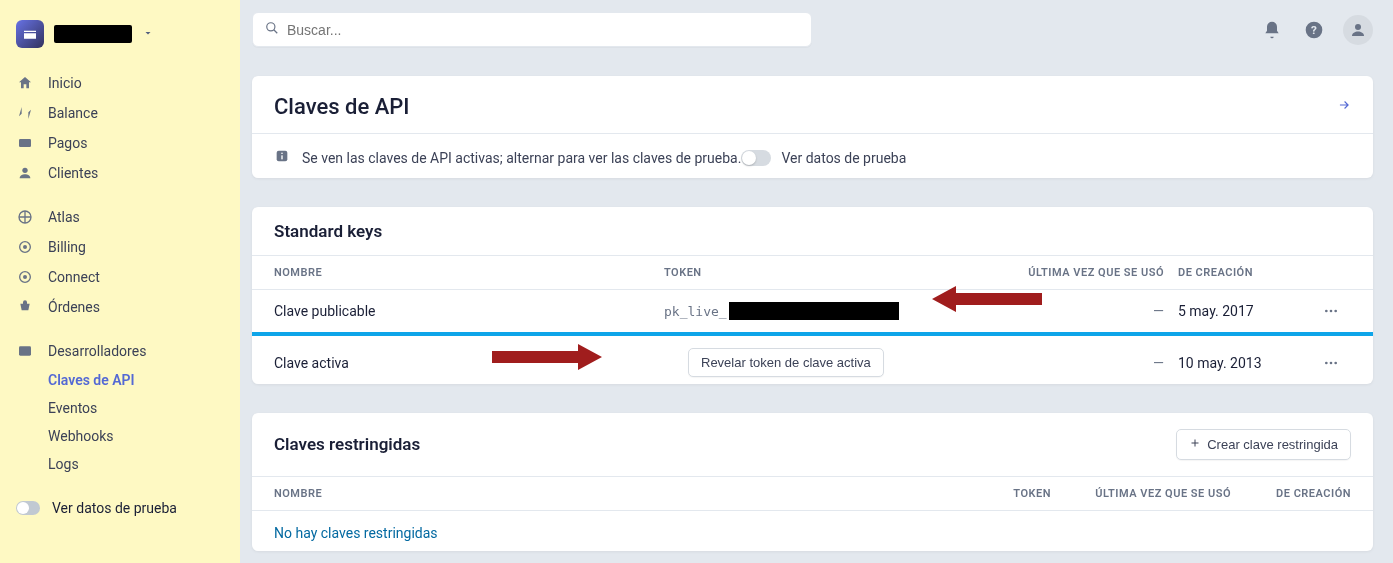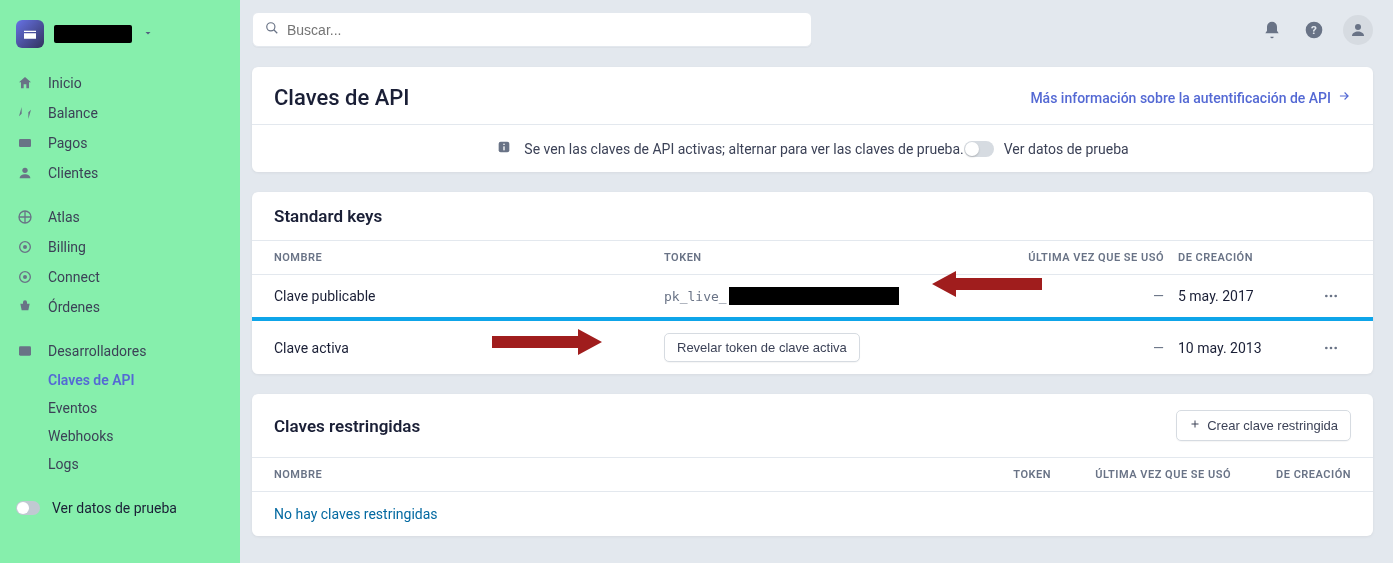--- a/index.html
+++ b/index.html
@@ -1,67 +1,67 @@
 <!DOCTYPE html>
 <html><head>
 <meta charset="utf-8">
 <style>
 * { box-sizing: border-box; margin: 0; padding: 0; }
 body { font-family: -apple-system, BlinkMacSystemFont, "Segoe UI", Roboto, sans-serif; background: #e3e8ee; color: #1a1f36; font-size: 14px; width: 1393px; height: 563px; overflow: hidden; }
 .app { display: flex; height: 100%; }
 
 
-.sidebar { width: 240px; background: #86efac; padding: 12px 0; display: flex; flex-direction: column; }
+.sidebar { width: 240px; background: #fef9c3; padding: 12px 0; display: flex; flex-direction: column; }
 .brand { display: flex; align-items: center; padding: 8px 16px 20px 16px; gap: 10px; }
 .brand-logo { width: 28px; height: 28px; background: linear-gradient(135deg, #6772e5, #32325d); border-radius: 6px; display: flex; align-items: center; justify-content: center; }
 .brand-logo svg { width: 16px; height: 16px; }
 .brand-name { flex: 1; height: 18px; background: #000; border-radius: 2px; max-width: 78px;}
 .brand-caret { color: #525f7f; }
 
 .nav-item { display: flex; align-items: center; gap: 14px; padding: 6px 16px; color: #3c4257; cursor: pointer; }
 .nav-item .nav-ico { width: 18px; height: 18px; display: flex; align-items: center; justify-content: center; color: #697386; }
 .nav-sub { padding: 6px 16px 6px 48px; color: #3c4257; cursor: pointer; }
 .nav-sub.active { color: #5469d4; font-weight: 600; }
 .nav-gap { height: 14px; }
 .nav-toggle-row { display: flex; align-items: center; gap: 12px; padding: 8px 16px; }
 .mini-toggle { width: 24px; height: 14px; border-radius: 7px; background: #c1c9d2; position: relative; }
 .mini-toggle::after { content:""; position:absolute; left:1px; top:1px; width:12px; height:12px; background:#fff; border-radius:50%; }
 
 
-.main { flex: 1; display: flex; flex-direction: column; padding: 12px 20px 12px 12px; gap: 20px; }
+.main { flex: 1; display: flex; flex-direction: column; padding: 12px 20px 12px 12px; gap: 29px; }
 .topbar { display: flex; align-items: center; gap: 16px; }
 .search { flex: 0 0 560px; display: flex; align-items: center; background: #fff; border: 1px solid #e3e8ee; border-radius: 6px; padding: 8px 12px; color: #697386; box-shadow: 0 1px 1px rgba(0,0,0,0.03); }
 .search input { border: none; outline: none; flex: 1; font-size: 14px; color: #1a1f36; margin-left: 8px; }
 .top-spacer { flex: 1; }
 .top-ico { width: 26px; height: 26px; color: #697386; display: flex; align-items: center; justify-content: center; cursor: pointer; }
 .avatar { width: 30px; height: 30px; border-radius: 50%; background: #d6dbe1; display:flex;align-items:center;justify-content:center;color:#697386; }
 
 .card { background: #fff; border-radius: 6px; box-shadow: 0 1px 3px rgba(0,0,0,0.06); overflow: hidden; }
 .card-head { display: flex; align-items: center; justify-content: space-between; padding: 18px 22px 14px 22px; }
 .page-title { font-size: 22px; font-weight: 500; color: #1a1f36; }
 .head-link { color: #5469d4; font-weight: 500; display: flex; align-items: center; gap: 6px; cursor: pointer; }
-.notice-bar { border-top: 1px solid #e3e8ee; display: flex; align-items: center; justify-content: center; padding: 14px 22px; }
+.notice-bar { border-top: 1px solid #e3e8ee; display: flex; align-items: center; justify-content: flex-start; padding: 14px 22px; }
 .notice-left { display: flex; align-items: center; gap: 12px; color: #3c4257; }
 .notice-left .info-ico { color: #697386; }
 .toggle-row { display: flex; align-items: center; gap: 10px; color: #3c4257; }
 .toggle { width: 30px; height: 16px; border-radius: 8px; background: #d6dbe1; position: relative; cursor: pointer; }
 .toggle::after { content:""; position:absolute; left:1px; top:1px; width:14px; height:14px; background:#fff; border-radius:50%; box-shadow:0 1px 2px rgba(0,0,0,0.2); }
 
 .section-title { font-size: 17px; font-weight: 600; padding: 14px 22px; }
 .tbl-head { display: flex; border-top: 1px solid #e3e8ee; border-bottom: 1px solid #e3e8ee; padding: 10px 22px; font-size: 11px; letter-spacing: 0.5px; font-weight: 600; color: #697386; }
 .col-name { flex: 0 0 390px; }
 .col-token { flex: 0 0 330px; }
 .col-last { flex: 0 0 170px; text-align: right; }
 .col-created { flex: 1; text-align: left; padding-left: 14px;}
 .col-actions { flex: 0 0 40px; }
 .tbl-row { display: flex; align-items: center; padding: 12px 22px; border-bottom: 4px solid #0ea5e9; position: relative; }
 .tbl-row:last-child { border-bottom: none; }
 .token-box { display: flex; align-items: center; font-family: monospace; font-size: 13px; color: #697386; }
 .token-mask { width: 170px; height: 18px; background: #000; margin-left: 2px;}
-.reveal-btn { border: 1px solid #d6dbe1; background: #fff; border-radius: 5px; padding: 6px 12px; font-size: 13px; color: #3c4257; cursor: pointer; box-shadow: 0 1px 1px rgba(0,0,0,0.04); }
+.reveal-btn { border: 1px solid #d6dbe1; background: #fff; border-radius: 5px; padding: 6px 12px; font-size: 13px; color: #3c4257; cursor: pointer; box-shadow: 0 1px 1px rgba(0,0,0,0.04); margin-left: 24px;}
 .dash { color: #697386; }
 .more-btn { color: #697386; cursor: pointer; display:flex; justify-content:center;}
 
 .arrow { position: absolute; }
 .arrow svg { display: block; }
 
 .restrict-head { display: flex; align-items: center; justify-content: space-between; padding: 16px 22px; }
 .btn-outline { border: 1px solid #d6dbe1; background: #fff; border-radius: 5px; padding: 7px 12px; font-size: 13px; color: #3c4257; cursor: pointer; display: flex; align-items: center; gap: 6px; box-shadow: 0 1px 1px rgba(0,0,0,0.04); }
 .tbl-head2 { display: flex; border-top: 1px solid #e3e8ee; border-bottom: 1px solid #e3e8ee; padding: 10px 22px; font-size: 11px; letter-spacing: 0.5px; font-weight: 600; color: #697386; }
 .col2-name { flex: 1; }
@@ -205,21 +205,20 @@
             <circle cx="12" cy="8" r="4"></circle>
             <path d="M4 20c0-4 4-6 8-6s8 2 8 6z"></path>
           </svg>
         </div>
     </div>
 
     <div class="card">
       <div class="card-head">
         <h1 class="page-title">Claves de API</h1>
         <a class="head-link">
-          <span>Más información sobre la autentificación de API</span>
           <span><svg width="14" height="14" viewBox="0 0 24 24" fill="none" stroke="currentColor" stroke-width="2">
                 <path d="M5 12h14M13 6l6 6-6 6"></path>
               </svg></span>
         </a>
       </div>
       <div class="notice-bar">
         <div class="notice-left">
           <span class="info-ico"><svg width="16" height="16" viewBox="0 0 24 24" fill="currentColor">
                 <rect x="4" y="4" width="16" height="16" rx="3"></rect>
                 <rect x="11" y="7" width="2" height="2" fill="#fff"></rect>

